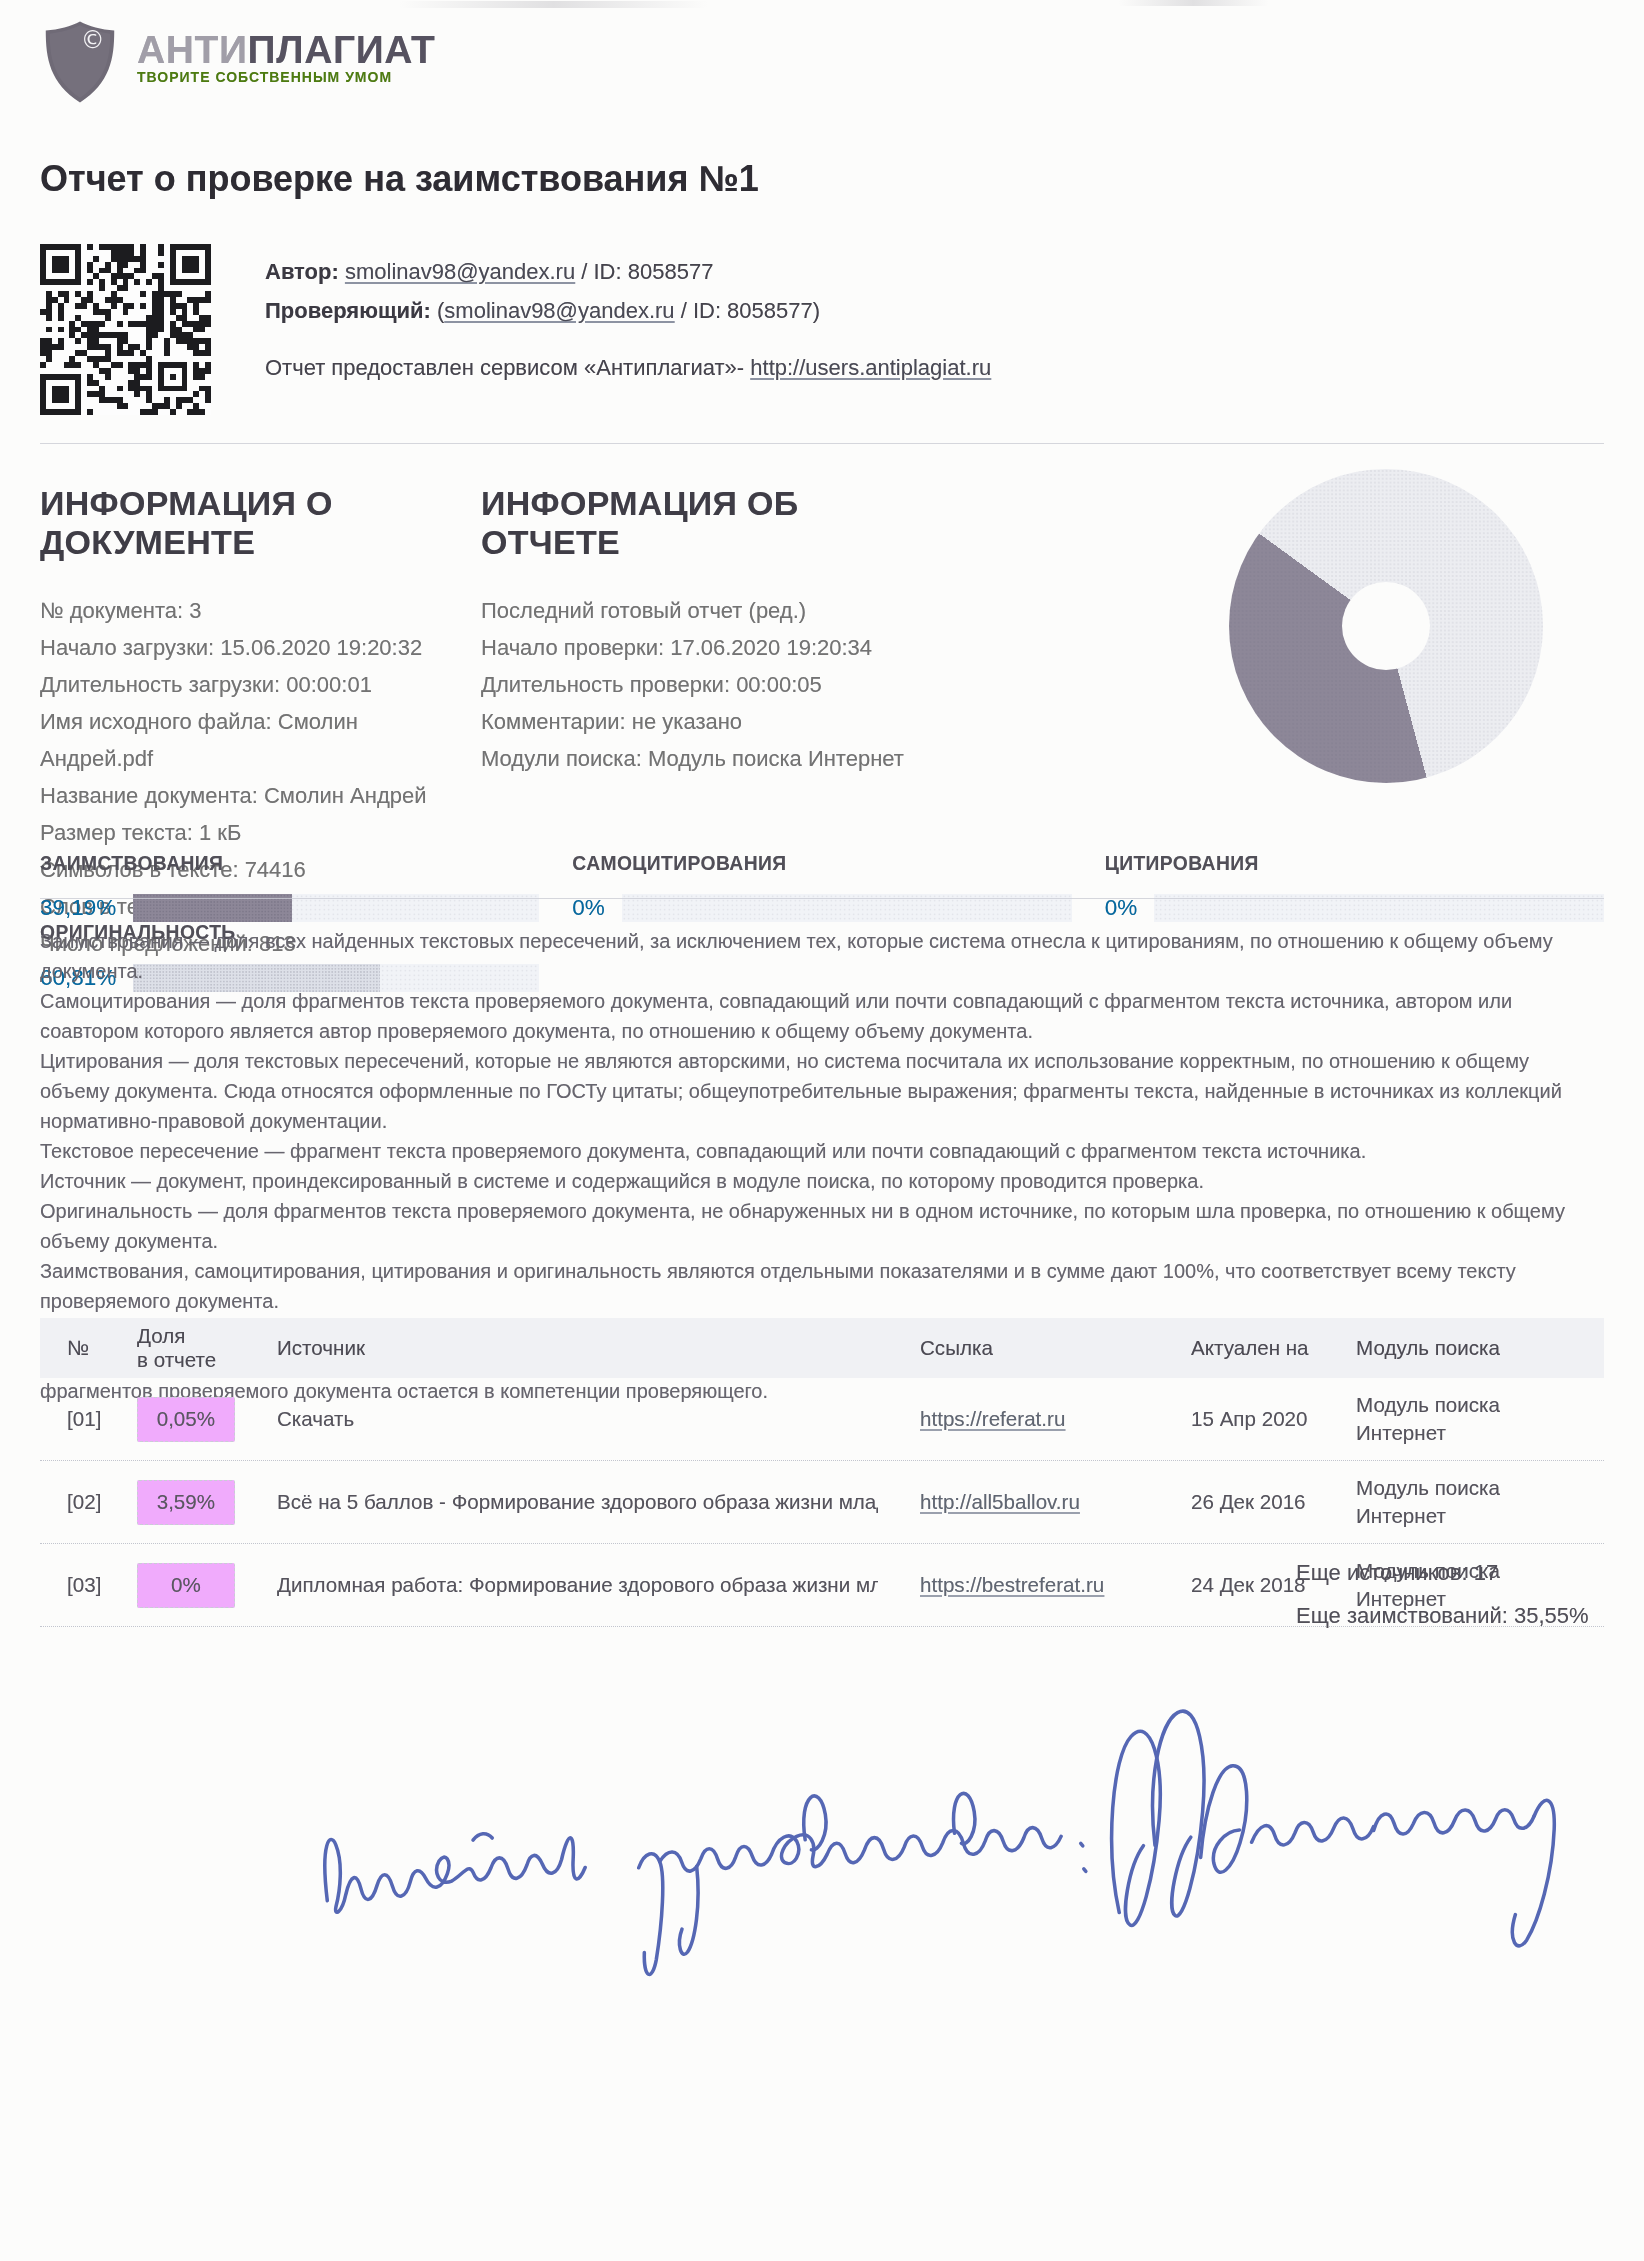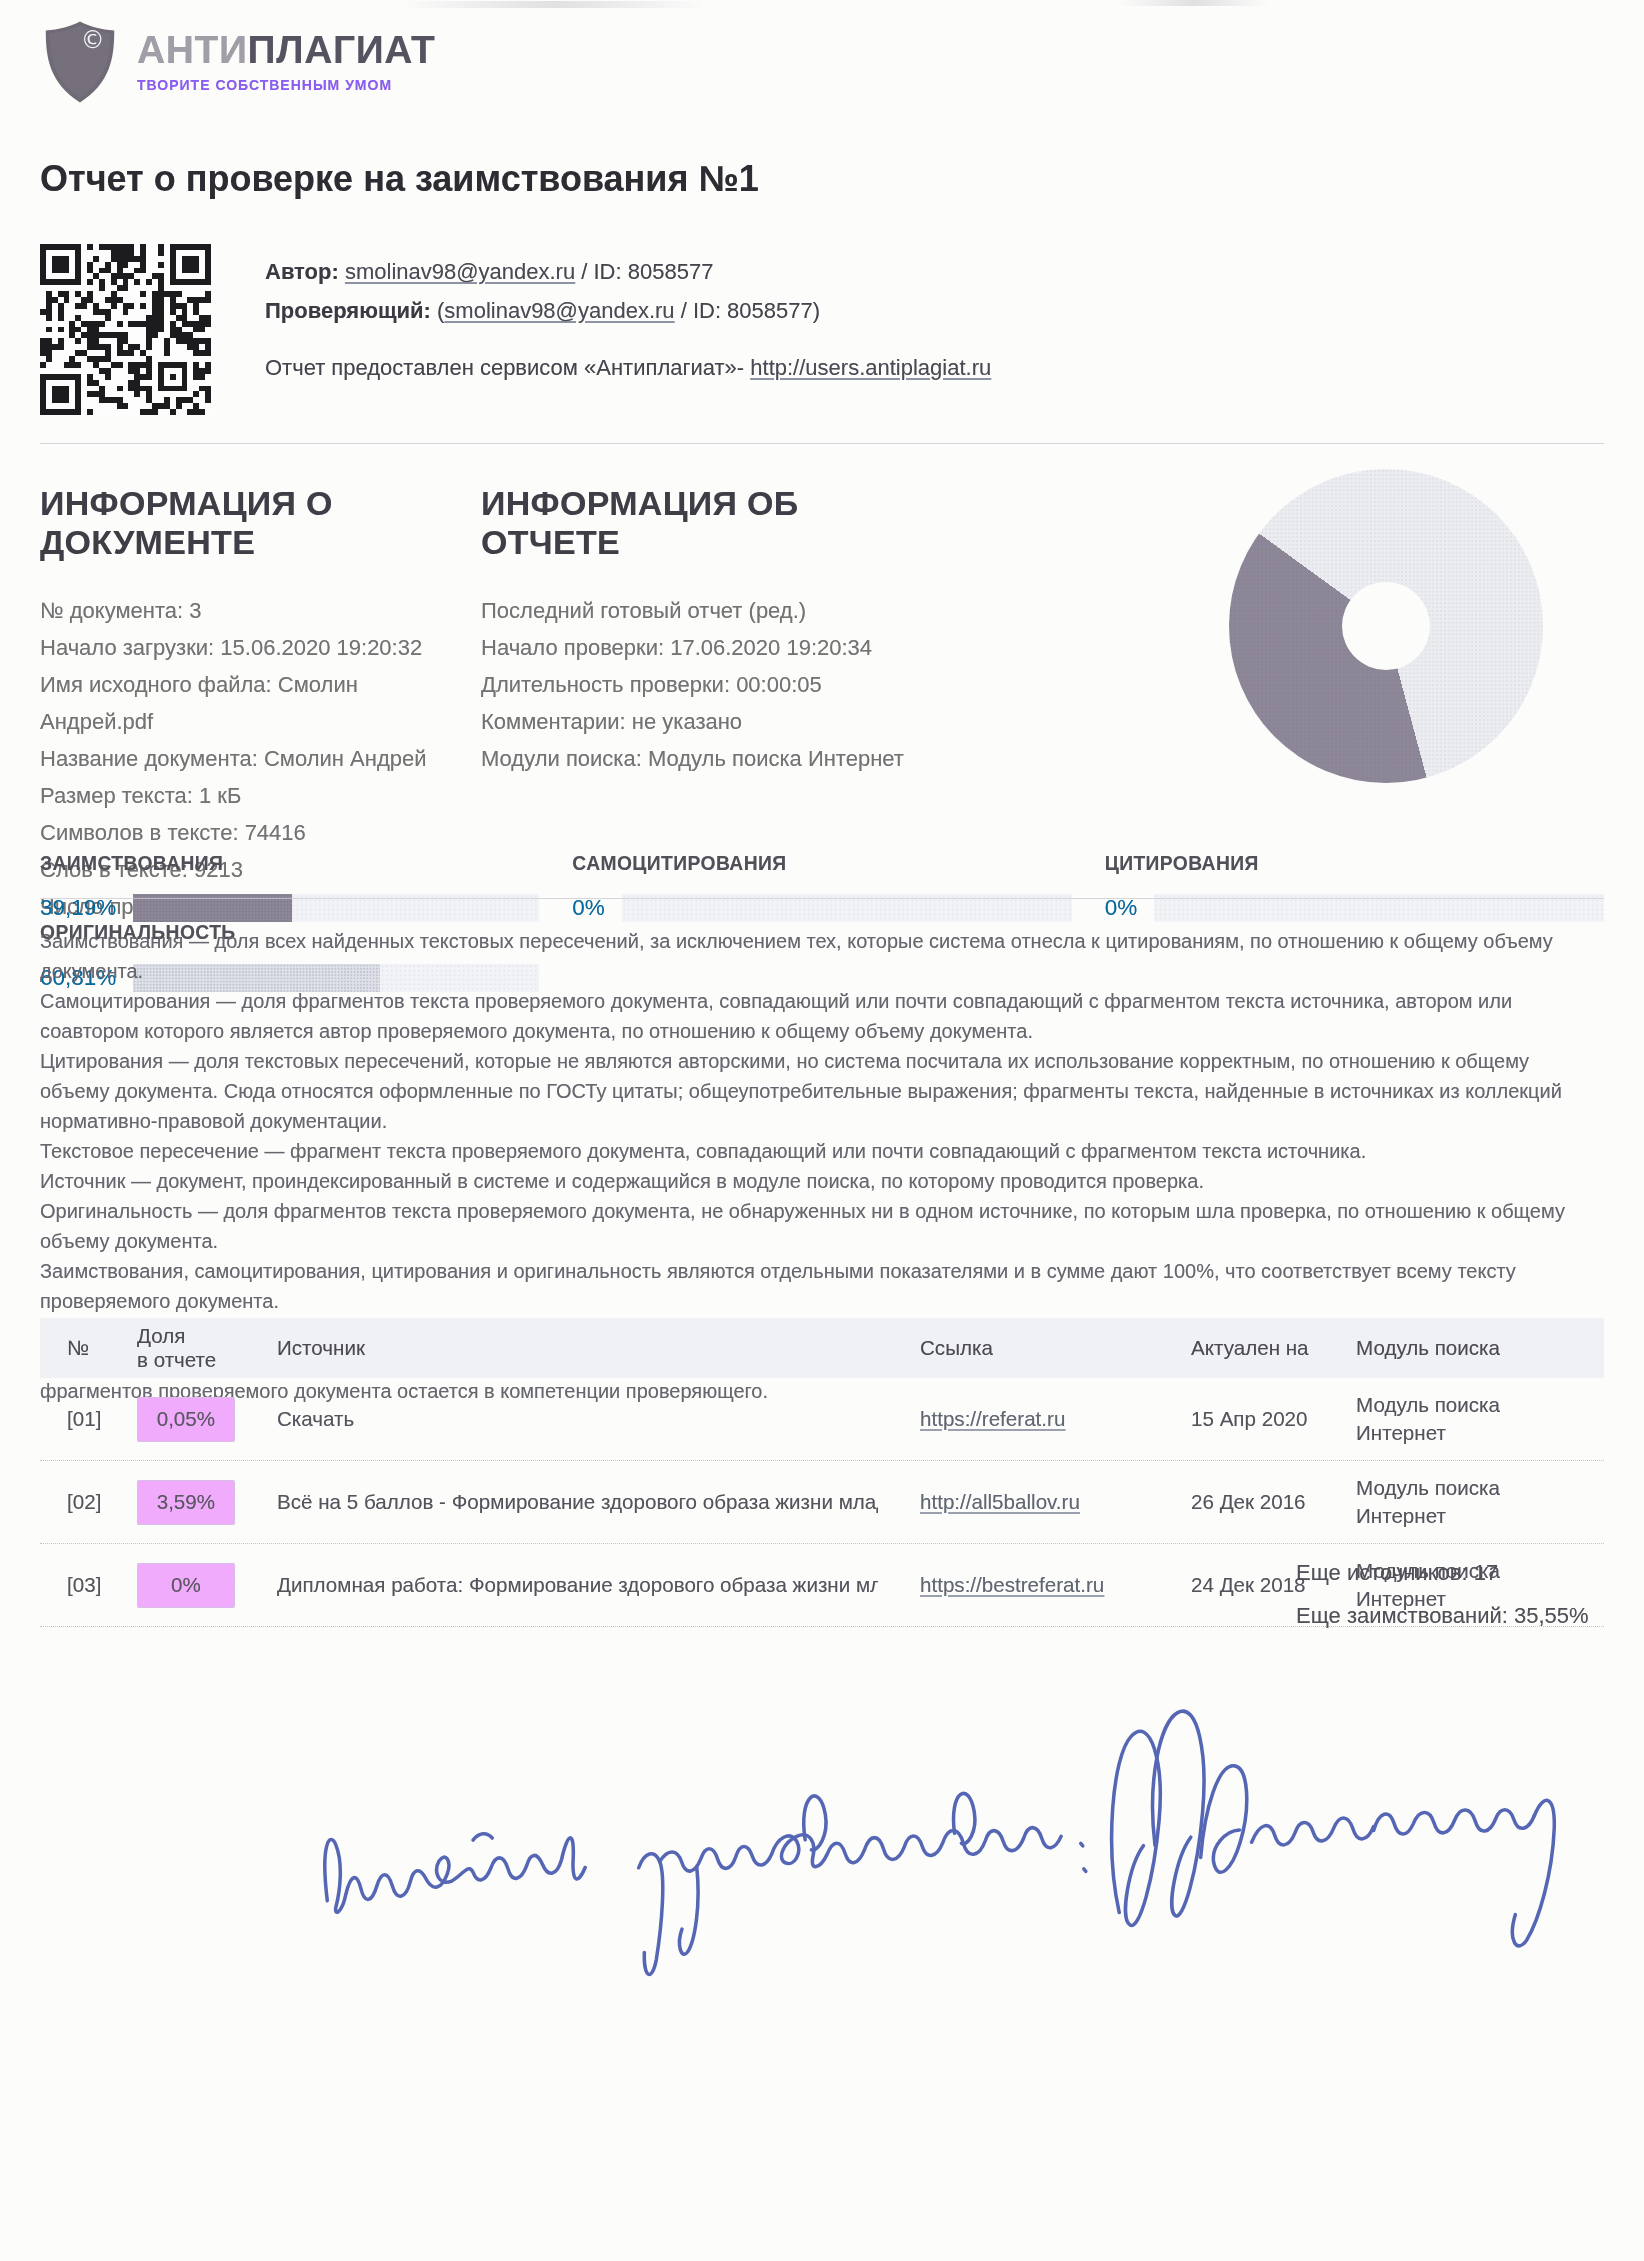--- a/index.html
+++ b/index.html
@@ -11,21 +11,21 @@
     text-shadow:0 0 0.4px rgba(70,68,80,.35);
   }
   .smudge { position:absolute; height:6.4px; border-radius:3.2px; opacity:.45;
     background:linear-gradient(90deg, transparent, rgba(130,128,138,.5), transparent); }
 
   
   .logo { position:absolute; left:40px; top:19.3px; display:flex; align-items:flex-start; }
   .logo-text { margin-left:17px; padding-top:10.3px; }
   .brand { font-size:39px; font-weight:700; letter-spacing:0.6px; line-height:1; }
   .brand-light { color:#a19ea8; } .brand-dark { color:#565260; }
-  .tagline { margin-top:8px; font-size:14px; letter-spacing:1px; color:#8b5cf6; font-weight:700; }
+  .tagline { margin-top:0; font-size:14px; letter-spacing:1px; color:#4d7c0f; font-weight:700; }
 
   
   .title { position:absolute; left:40px; top:158px; font-size:36px; font-weight:700; color:#2e2c33; }
 
   
   .qr { position:absolute; left:40px; top:244px; width:171px; height:171px; }
   .author-block { position:absolute; left:265px; top:259px; font-size:22px; color:#45434c; }
   .author-block p { margin:0 0 13px 0; }
   .author-block .svc { margin-top:31px; }
   .b { font-weight:700; color:#3b3942; }
@@ -518,20 +518,21 @@
     <p class="svc"><span>Отчет предоставлен сервисом «Антиплагиат»- </span><span class="u">http://users.antiplagiat.ru</span></p>
   </div>
 
   <div class="hrule" style="top:443px;"></div>
 
   <div class="info-col" style="left:40px; width:406px;">
     <div class="info-heading">ИНФОРМАЦИЯ О ДОКУМЕНТЕ</div>
     <div class="info-list">
       <div>№ документа: 3</div>
       <div>Начало загрузки: 15.06.2020 19:20:32</div>
+      <div>Длительность загрузки: 00:00:01</div>
       <div>Имя исходного файла: Смолин Андрей.pdf</div>
       <div>Название документа: Смолин Андрей</div>
       <div>Размер текста: 1 кБ</div>
       <div>Символов в тексте: 74416</div>
       <div>Слов в тексте: 9213</div>
       <div>Число предложений: 813</div>
     </div>
   </div>
 
   <div class="info-col" style="left:481px; width:464px;">

